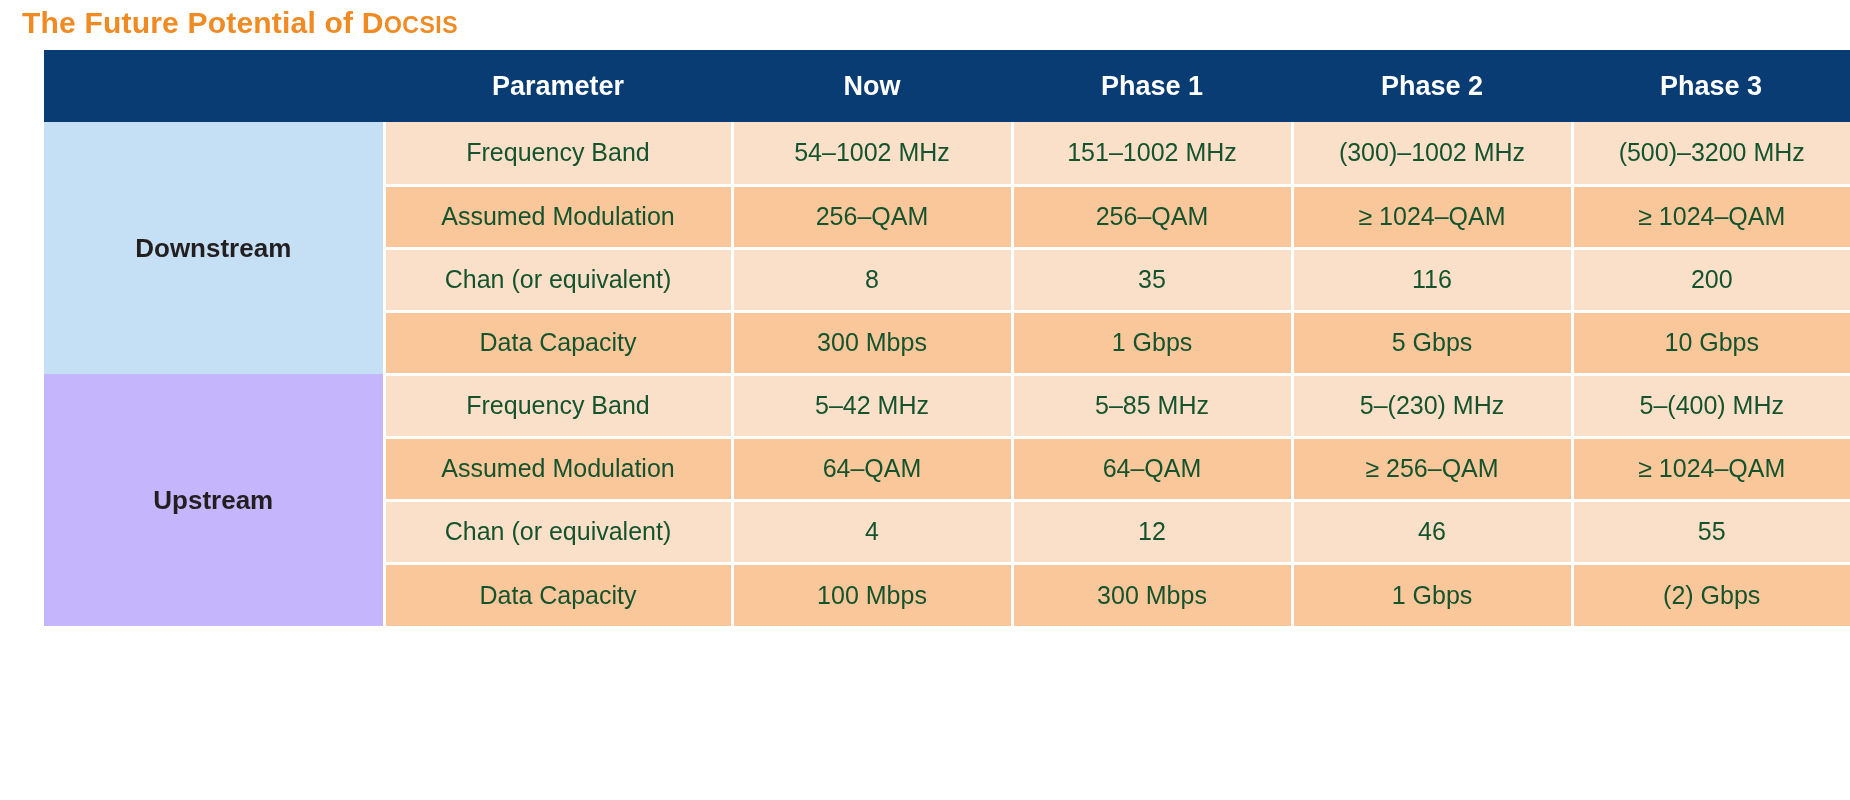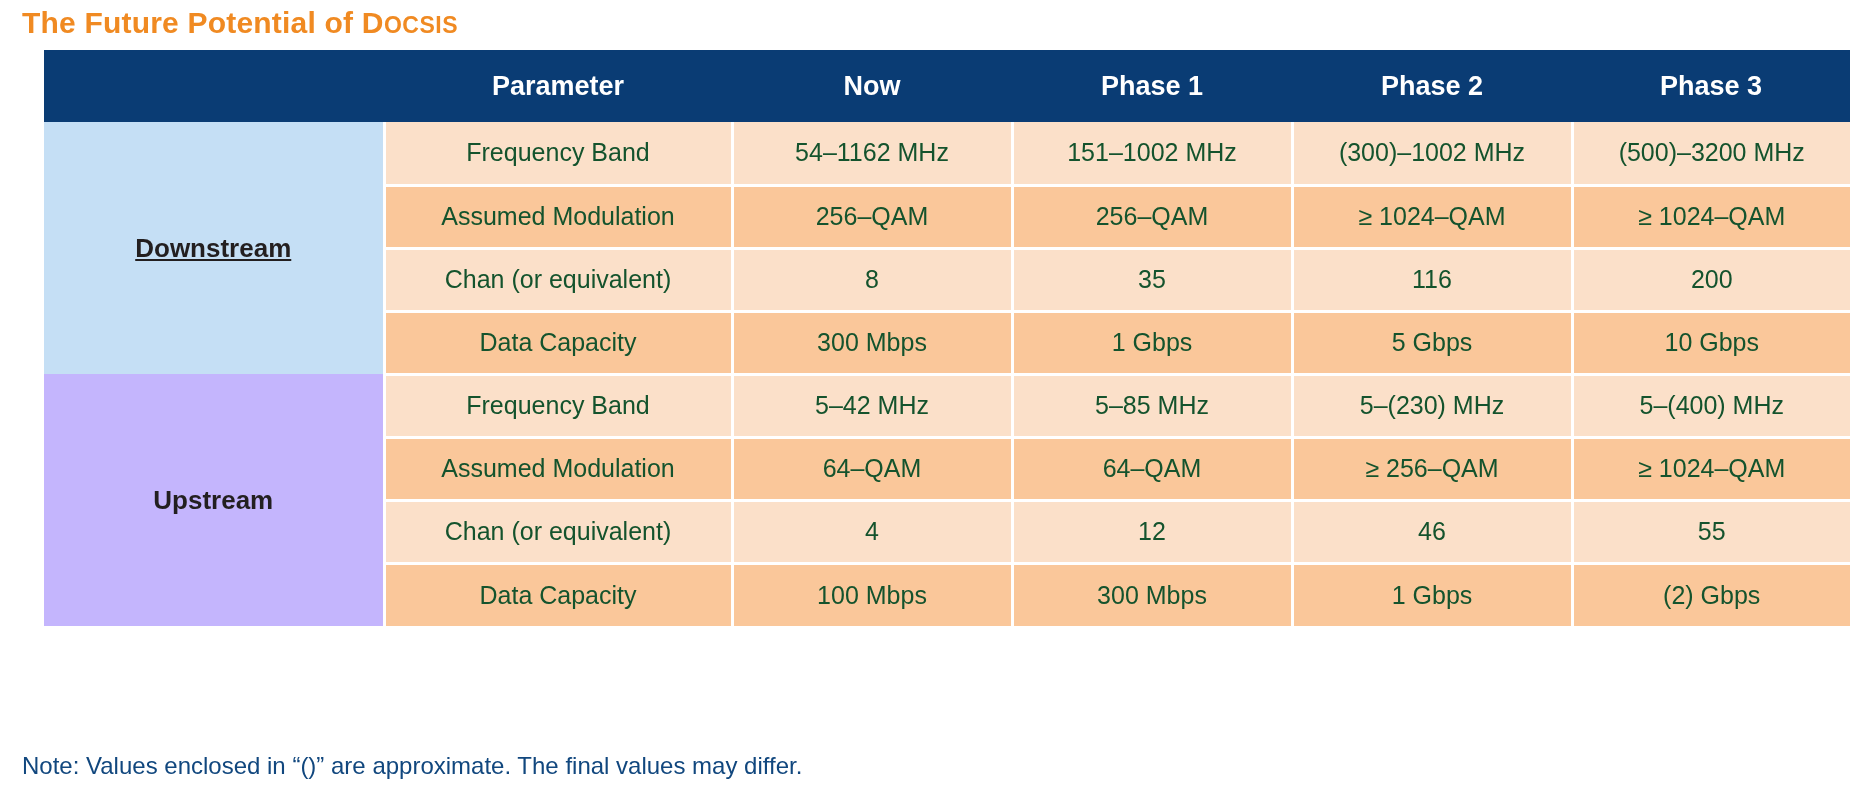--- a/index.html
+++ b/index.html
@@ -78,21 +78,21 @@
   tbody tr:last-child td { border-bottom: none; }
 
   td.section-cell {
     font-weight: bold;
     font-size: 26px;
     color: #231f20;
     border-right: 3px solid #ffffff;
     border-bottom: none;
     vertical-align: middle;
   }
-  td.section-down { background: #c5dff5; text-decoration: underline; }
+  td.section-down { background: #c5dff5; }
   td.section-up   { background: #c4b5fd; }
 
   .rowlight { background: #fbe0c9; }
   .rowdark  { background: #fac79a; }
 
   .note {
     position: absolute;
     left: 22px;
     top: 752px;
     font-size: 24px;
@@ -127,21 +127,21 @@
           <th>Phase 1</th>
           <th>Phase 2</th>
           <th>Phase 3</th>
         </tr>
       </thead>
       <tbody>
 
         <tr>
           <td class="section-cell section-down" rowspan="4">Downstream</td>
           <td class="rowlight">Frequency Band</td>
-          <td class="rowlight">54–1162 MHz</td>
+          <td class="rowlight">54–1002 MHz</td>
           <td class="rowlight">151–1002 MHz</td>
           <td class="rowlight">(300)–1002 MHz</td>
           <td class="rowlight">(500)–3200 MHz</td>
         </tr>
         <tr>
           <td class="rowdark">Assumed Modulation</td>
           <td class="rowdark">256–QAM</td>
           <td class="rowdark">256–QAM</td>
           <td class="rowdark">≥ 1024–QAM</td>
           <td class="rowdark">≥ 1024–QAM</td>
@@ -188,15 +188,14 @@
           <td class="rowdark">100 Mbps</td>
           <td class="rowdark">300 Mbps</td>
           <td class="rowdark">1 Gbps</td>
           <td class="rowdark">(2) Gbps</td>
         </tr>
 
       </tbody>
     </table>
   </div>
 
-  <div class="note">Note: Values enclosed in “()” are approximate. The final values may differ.</div>
 
 </div>
 
 </body></html>

